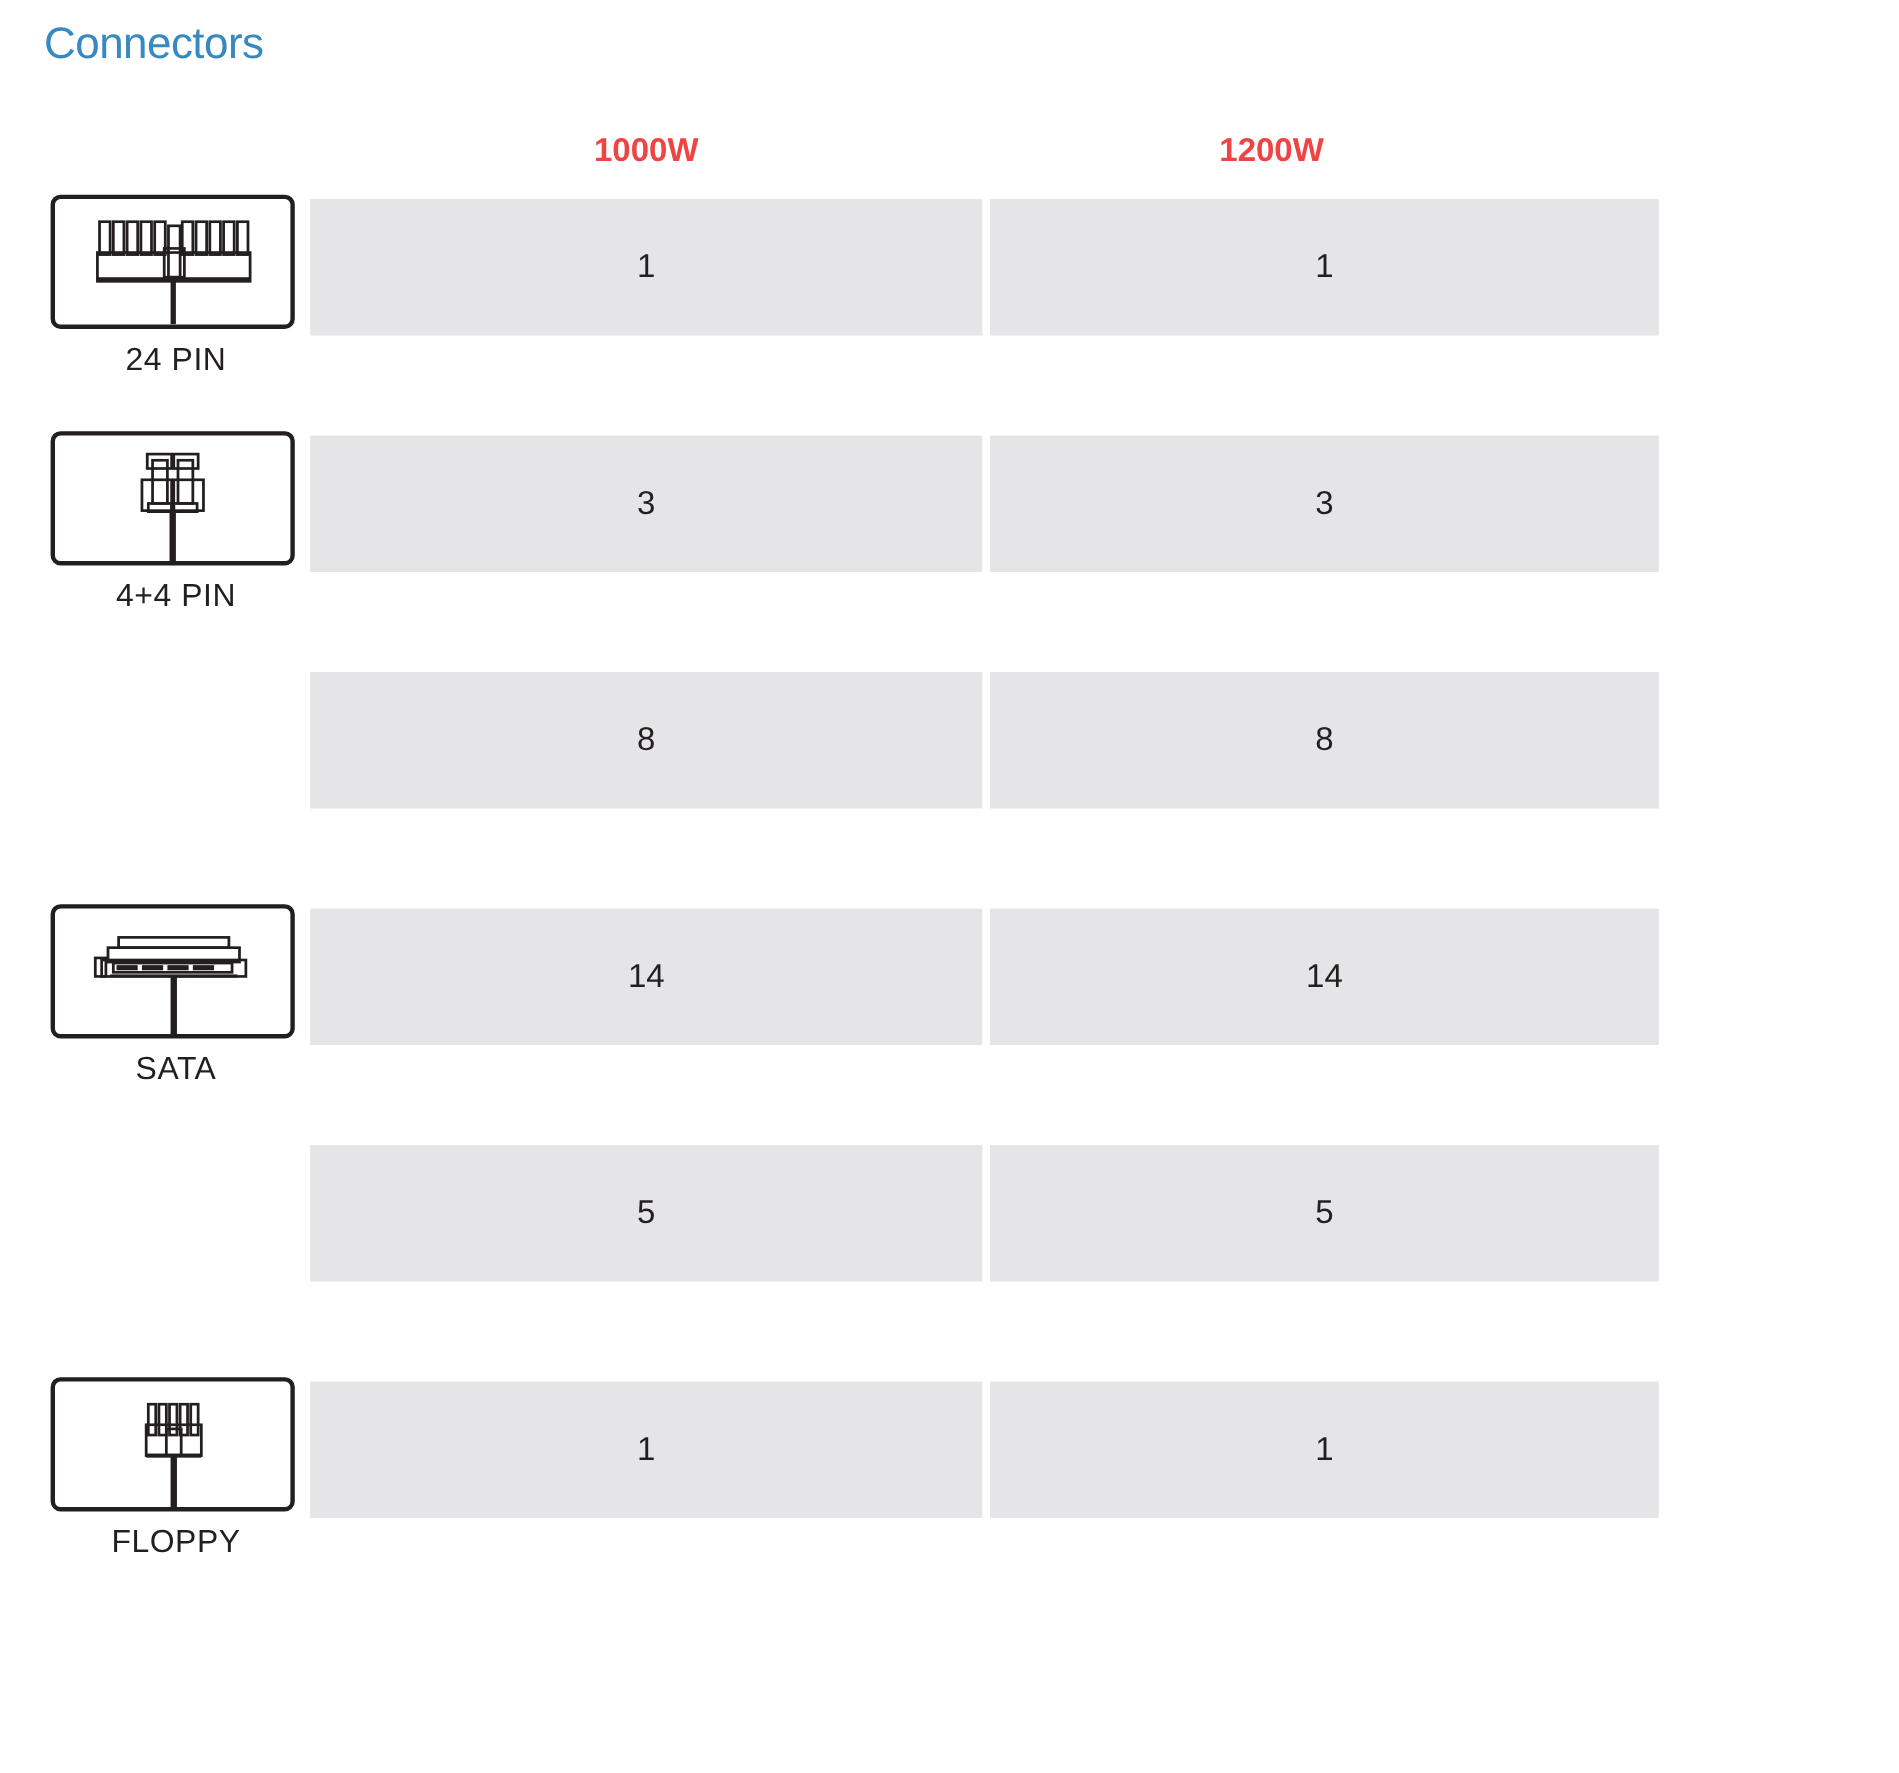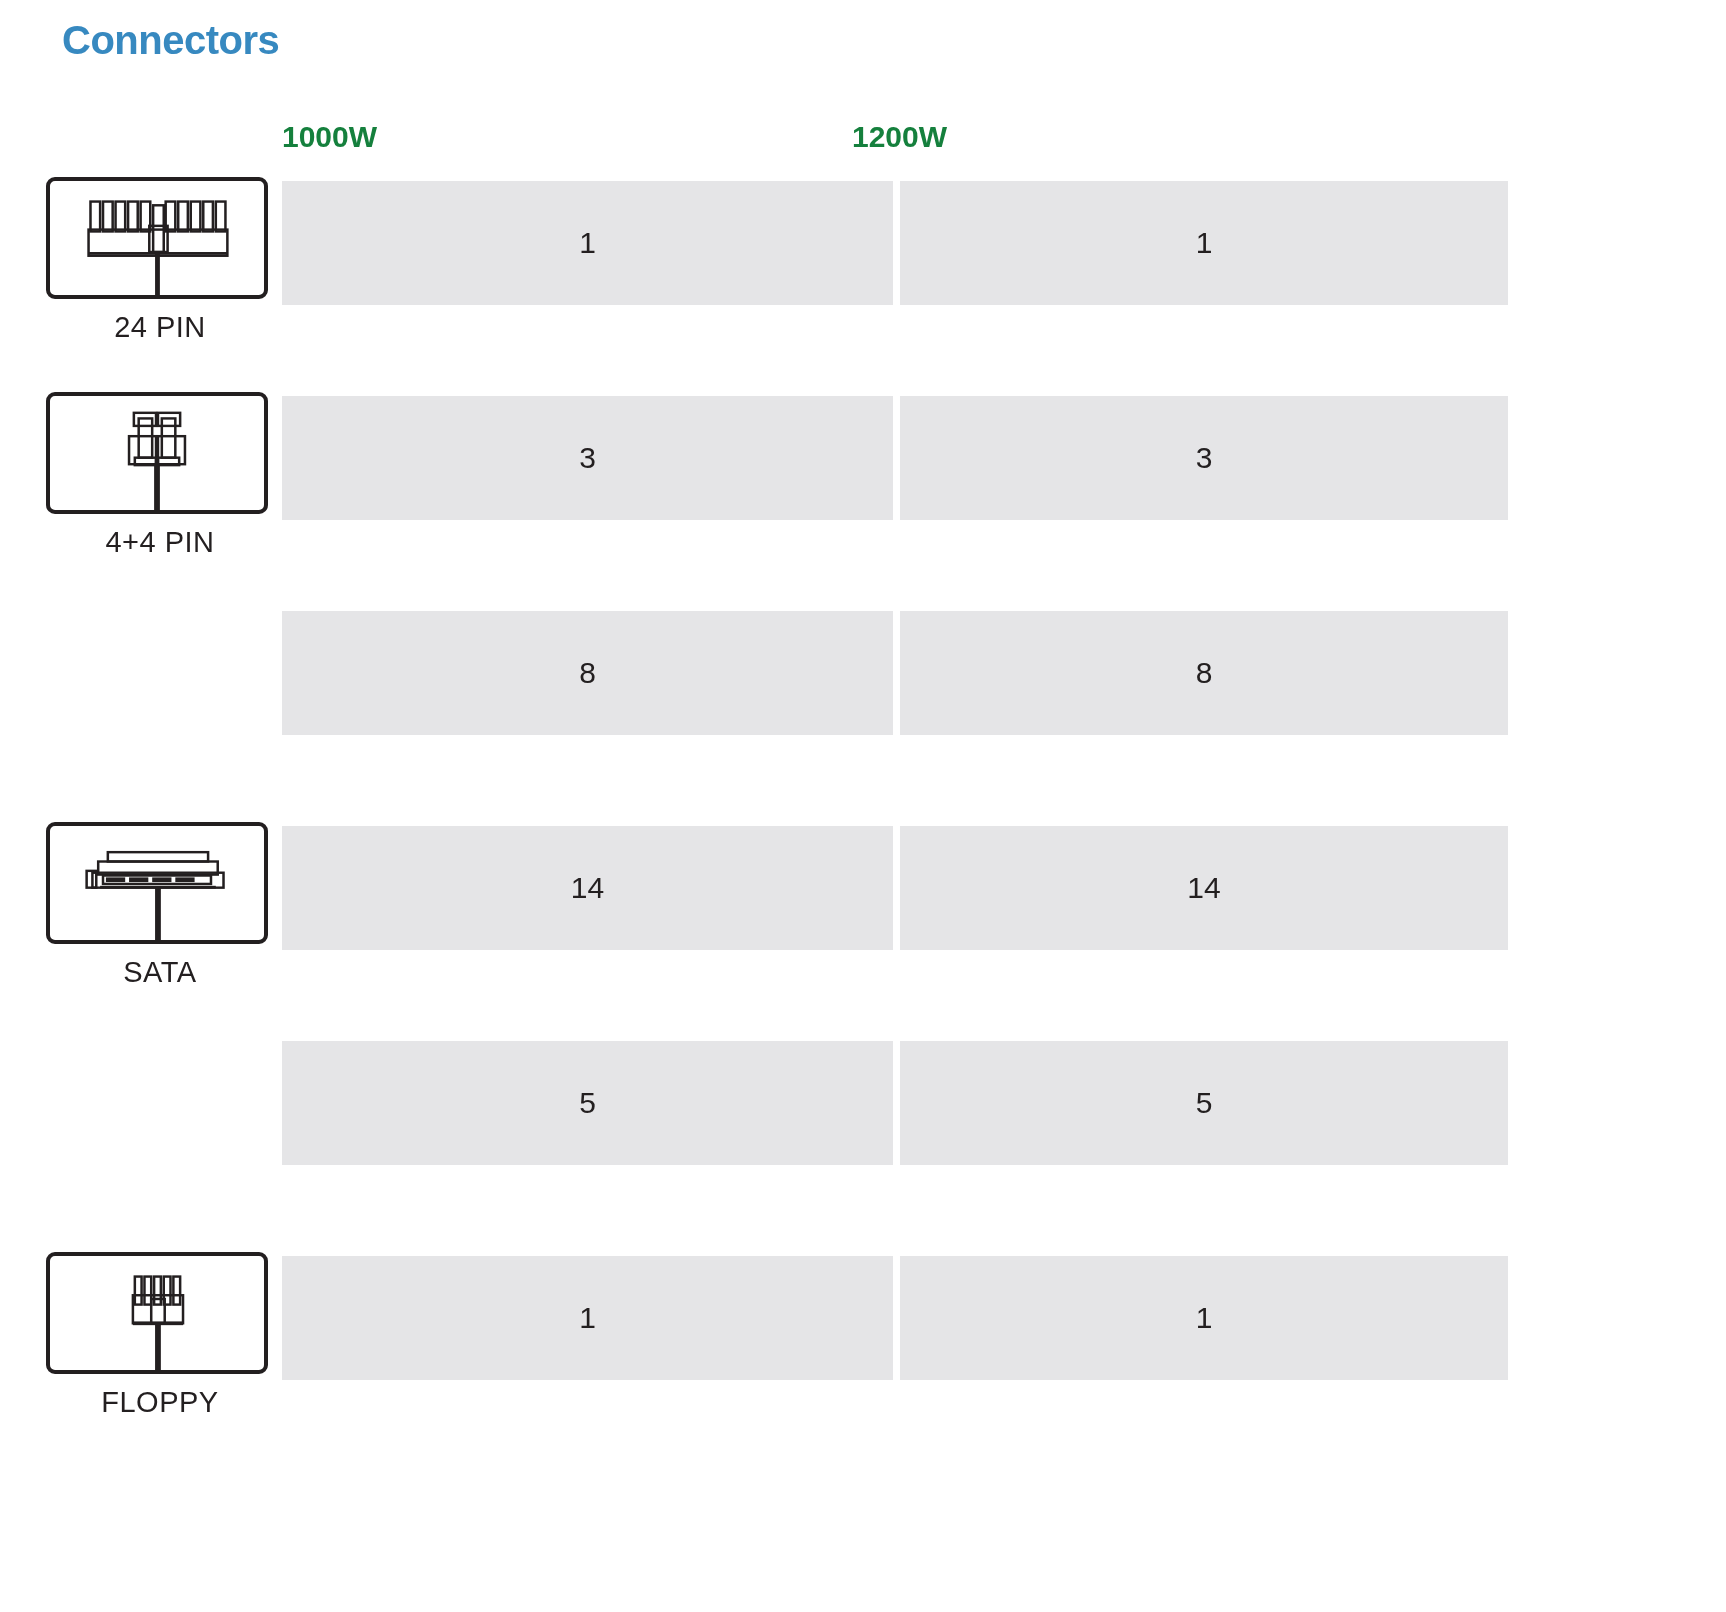--- a/index.html
+++ b/index.html
@@ -11,46 +11,46 @@
     width: 1726px;
     height: 1612px;
     font-family: "Liberation Sans", sans-serif;
     color: #231f20;
     position: relative;
     overflow: hidden;
   }
 
   .page-title {
     position: absolute;
-    left: 62px;
+    left: 40px;
     top: 18px;
     font-size: 40px;
-    font-weight: bold;
+    font-weight: normal;
     color: #3789c0;
     letter-spacing: -0.5px;
   }
 
   .table-wrap {
     position: absolute;
     left: 0;
     top: 112px;
     width: 1726px;
   }
 
   .header-row {
     position: relative;
     height: 65px;
   }
   .col-head {
     position: absolute;
     top: 8px;
     font-size: 30px;
     font-weight: bold;
-    color: #15803d;
-    text-align: left;
+    color: #ef4444;
+    text-align: center;
   }
   .col-head.c1 { left: 282px; width: 611px; }
   .col-head.c2 { left: 852px; width: 608px; }
 
   .row {
     position: relative;
     height: 215px;
   }
 
   .icon-cell {

